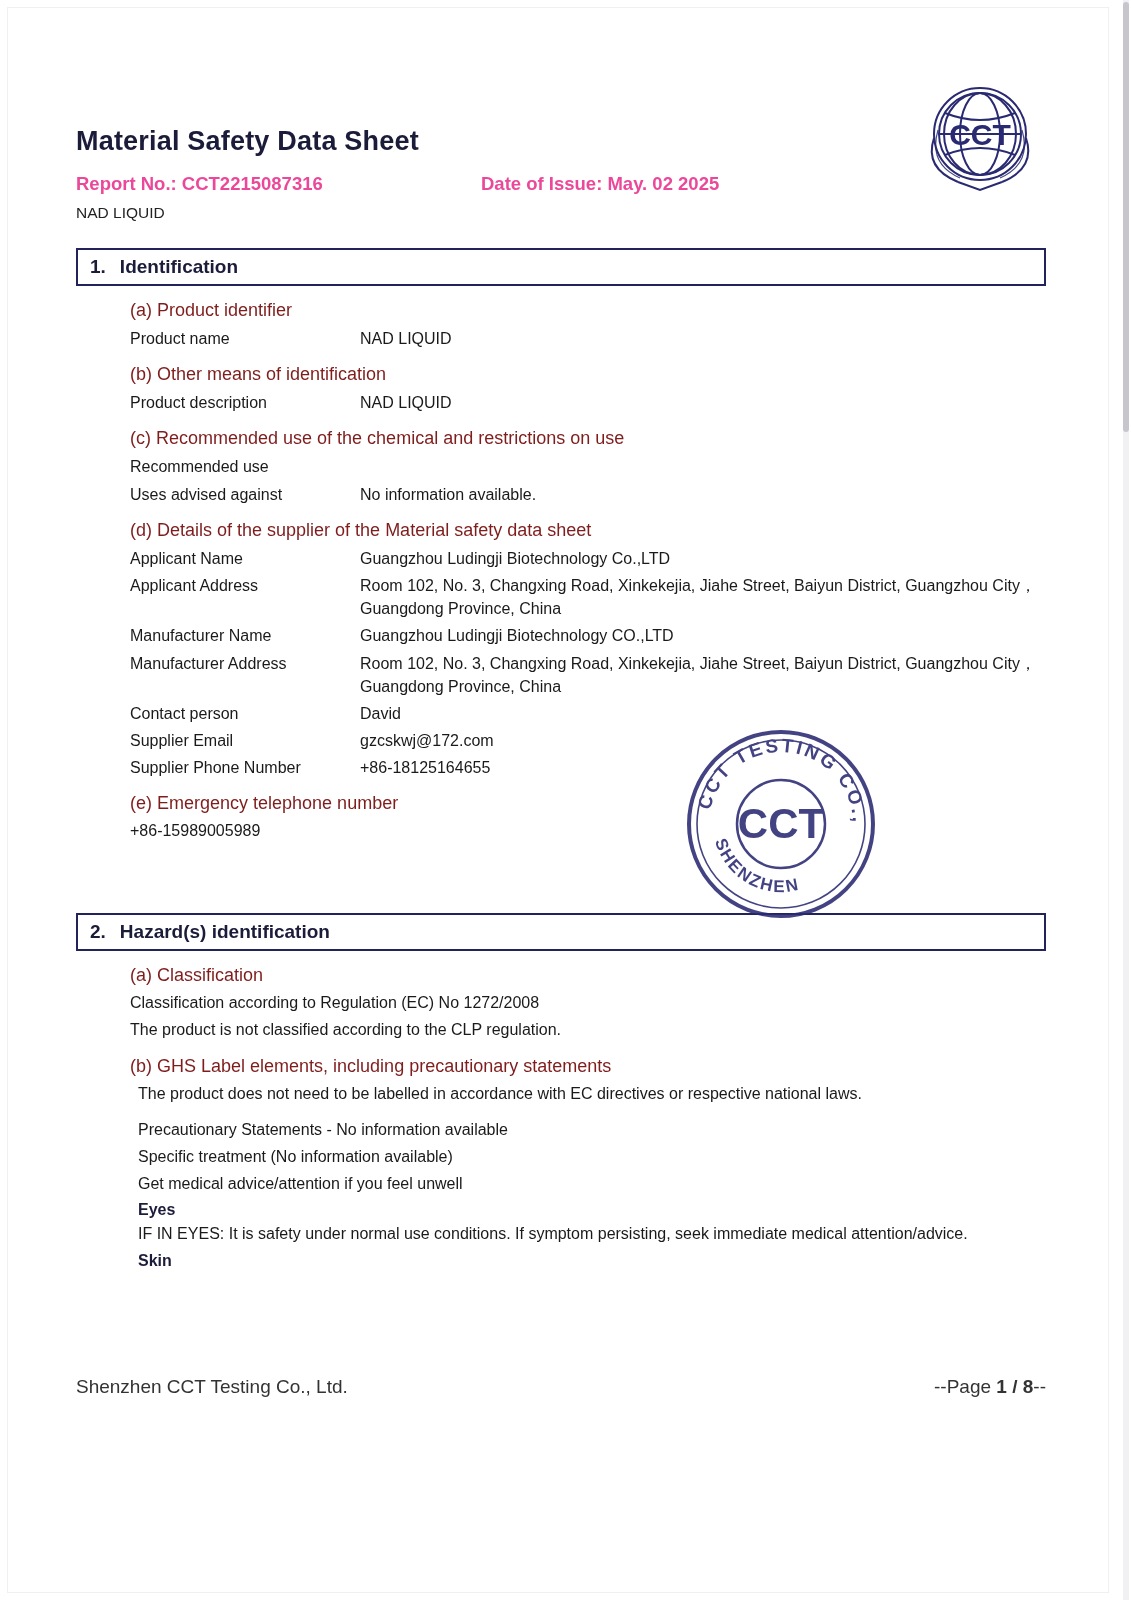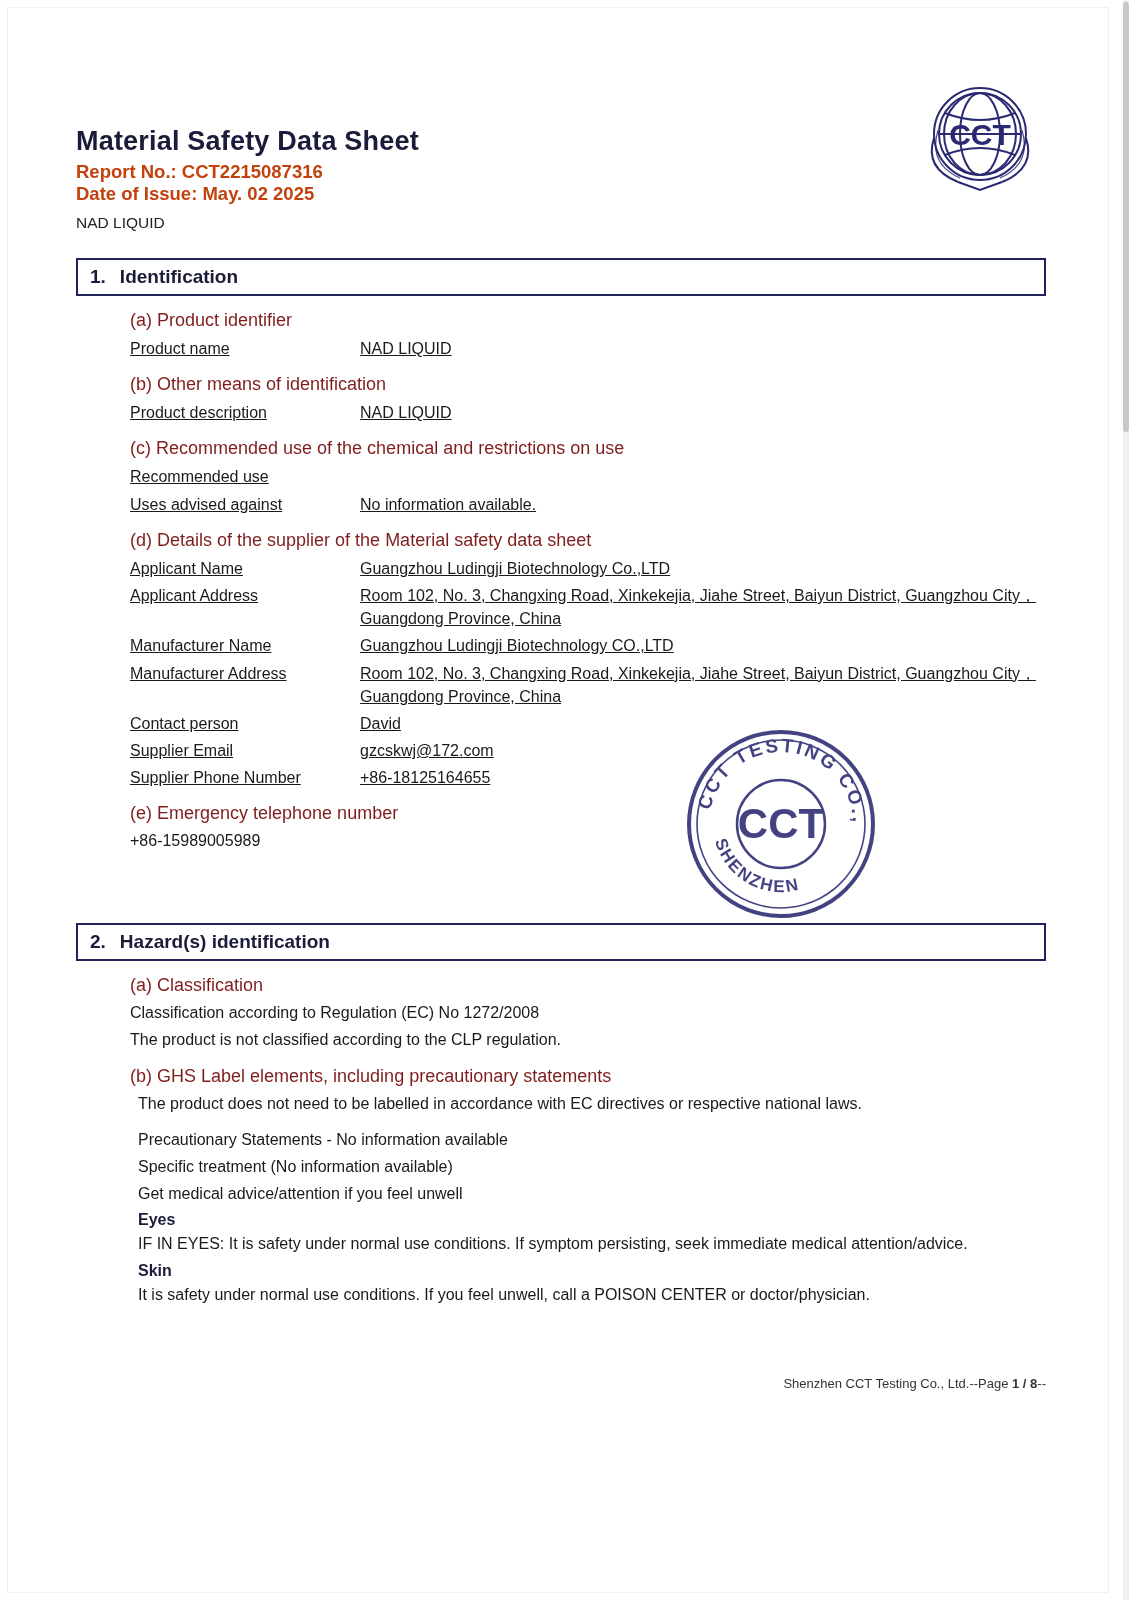--- a/index.html
+++ b/index.html
@@ -37,25 +37,24 @@
     text-align: left;
     font-size: 27px;
     font-weight: bold;
     color: #1b1b3a;
     letter-spacing: 0.2px;
     margin: 58px 0 0 0;
     padding-right: 30px;
   }
   .report-row {
     display: flex;
-    margin-top: 4px;
+    margin-top: 16px;
     font-size: 18.5px;
     font-weight: bold;
-    color: #c2410c;
-    flex-direction: column;
+    color: #ec4899;
   }
   .report-no { width: 405px; }
   .date-issue { }
   .prod-sub {
     margin-top: 9px;
     font-size: 15.5px;
     color: #222;
   }
 
   
@@ -89,21 +88,20 @@
     font-weight: normal;
     color: #7f1d1d;
     margin: 14px 0 6px 54px;
   }
   .row {
     display: flex;
     margin: 0 0 4px 54px;
     font-size: 16px;
     color: #1a1a1a;
     line-height: 1.45;
-    text-decoration: underline;
   }
   .row .k { width: 230px; flex: none; }
   .row .v { flex: 1; }
   .plain {
     font-size: 16px;
     color: #1a1a1a;
     margin: 4px 0 2px 54px;
     line-height: 1.42;
   }
   .plain.indent { margin-left: 62px; }
@@ -124,22 +122,22 @@
     opacity: 0.88;
   }
 
   
   .footer {
     position: absolute;
     left: 68px;
     top: 1368px;
     width: 970px;
     display: flex;
-    justify-content: flex-end;
-    font-size: 13px;
+    justify-content: space-between;
+    font-size: 19px;
     color: #333;
     border-top: 0;
   }
   .footer .pg b { font-weight: bold; }
   .scrollbar {
     position: absolute;
     right: 2px;
     top: 0;
     width: 6px;
     height: 1600px;
@@ -270,21 +268,20 @@
 
       <div class="subhead">(b) GHS Label elements, including precautionary statements</div>
       <div class="plain indent">The product does not need to be labelled in accordance with EC directives or respective national laws.</div>
       <div style="height:8px"></div>
       <div class="plain indent">Precautionary Statements - No information available</div>
       <div class="plain indent">Specific treatment (No information available)</div>
       <div class="plain indent">Get medical advice/attention if you feel unwell</div>
       <div class="bold-lbl">Eyes</div>
       <div class="plain indent">IF IN EYES: It is safety under normal use conditions. If symptom persisting, seek immediate medical attention/advice.</div>
       <div class="bold-lbl">Skin</div>
-      <div class="plain indent">It is safety under normal use conditions. If you feel unwell, call a POISON CENTER or doctor/physician.</div>
     </div>
 
     <div class="stamp">
       <svg width="196" height="196" viewBox="0 0 196 196">
         <defs>
           <path id="arcTop" d="M 26 98 A 72 72 0 1 1 170 98"></path>
           <path id="arcBottom" d="M 30 98 A 68 68 0 0 0 166 98"></path>
         </defs>
         <circle cx="98" cy="98" r="92" fill="none" stroke="#2a2a72" stroke-width="4"></circle>
         <circle cx="98" cy="98" r="84" fill="none" stroke="#2a2a72" stroke-width="1.6"></circle>

